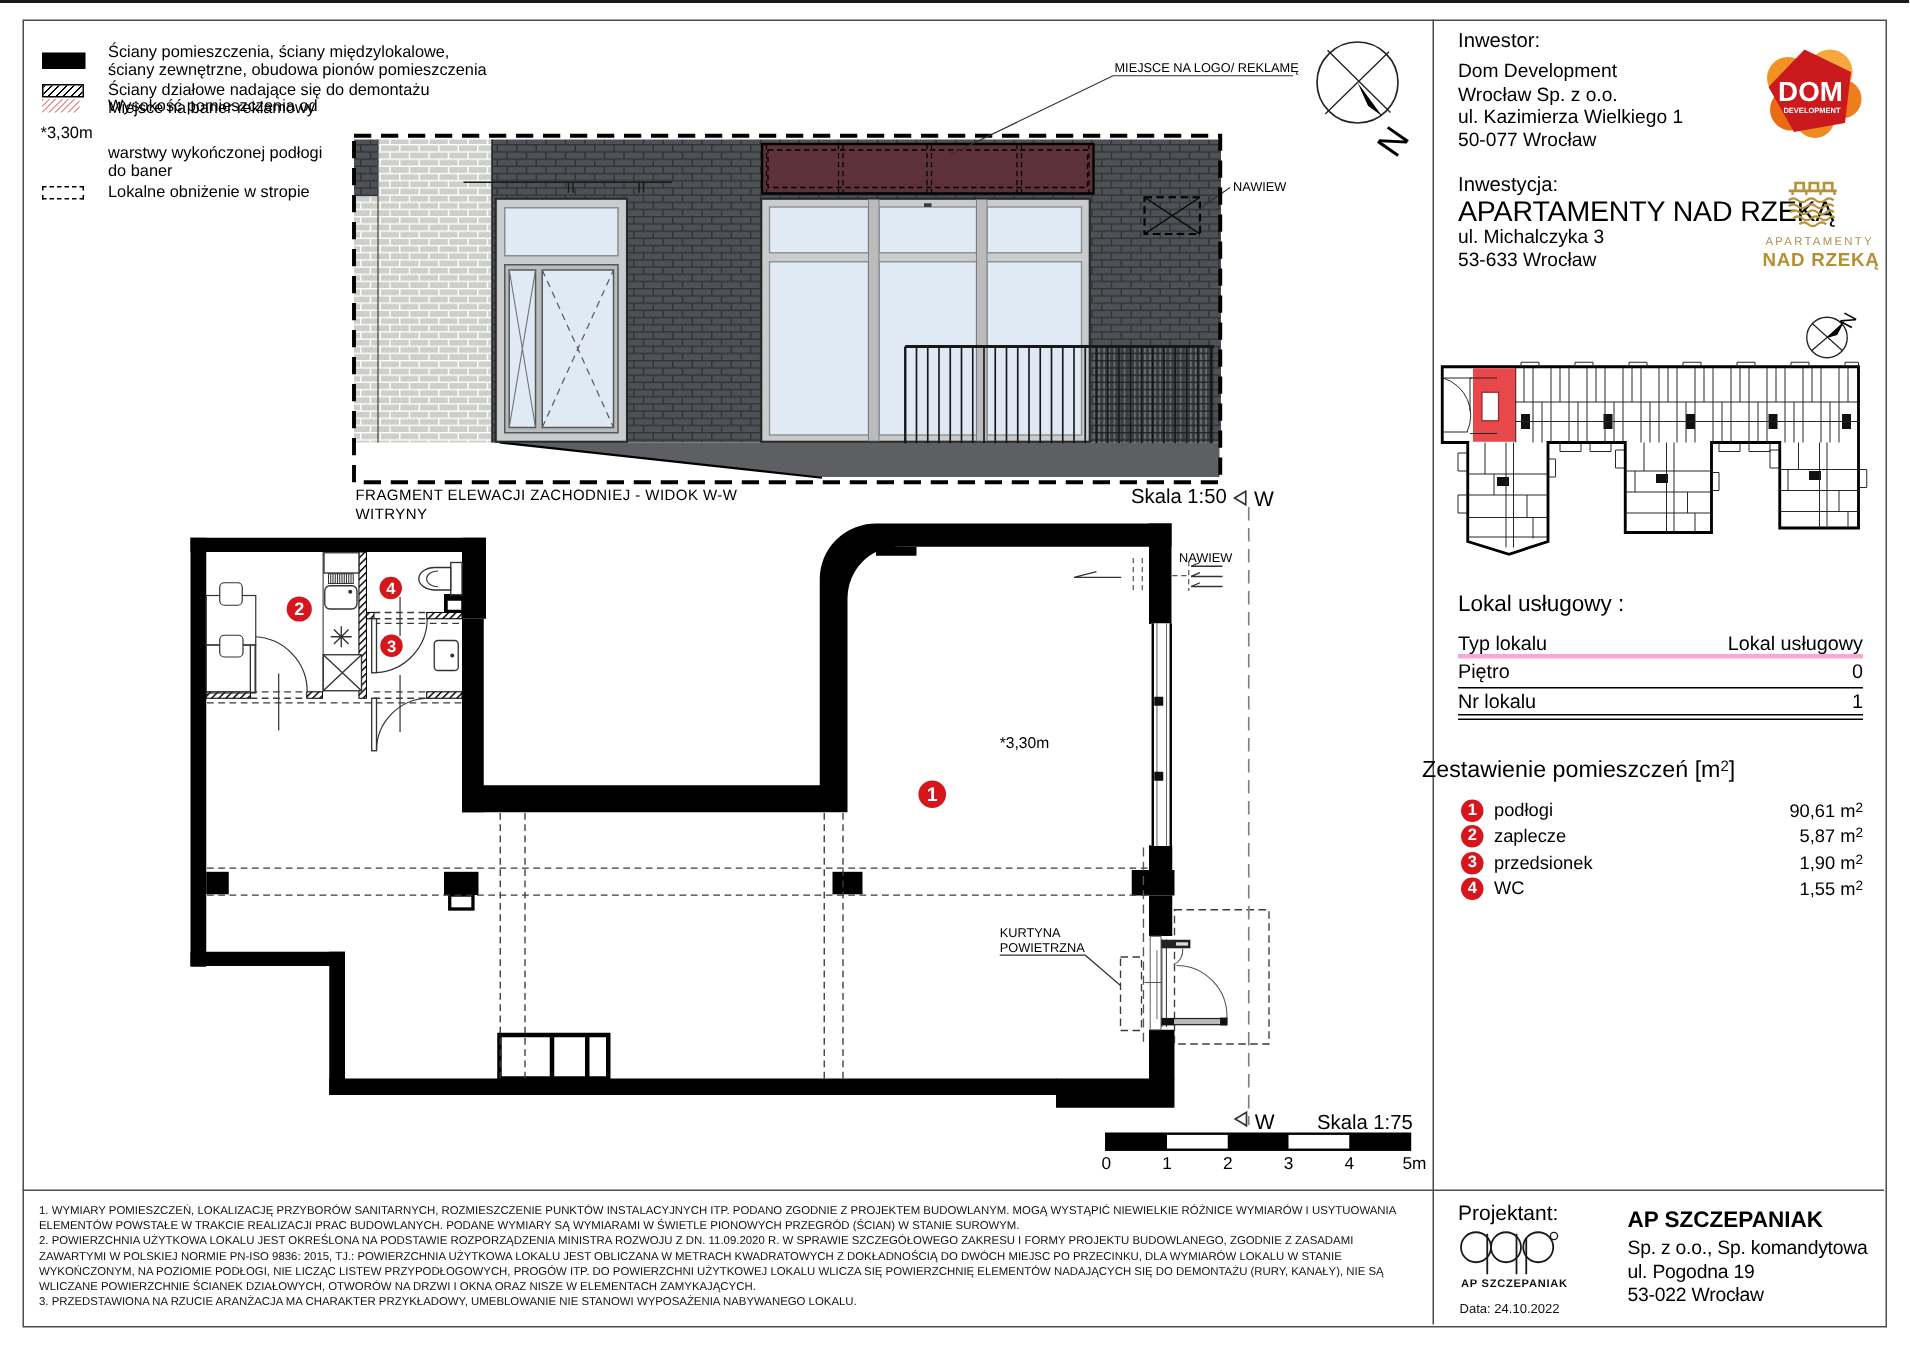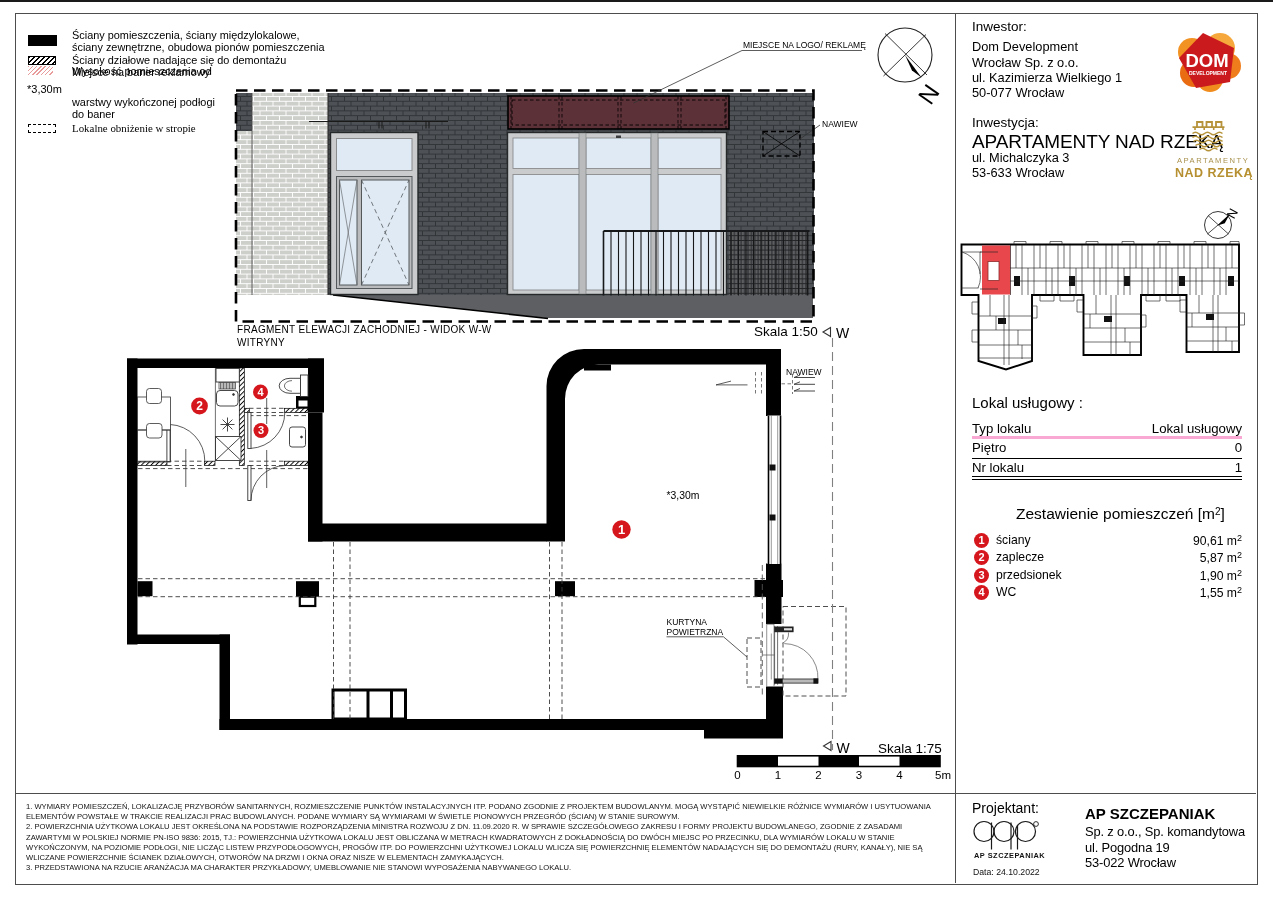--- a/index.html
+++ b/index.html
@@ -32,21 +32,21 @@
 
     <div class="abs" style="left:28px;top:124px;width:26px;height:7px;border:1.6px dashed #000;"></div>
 
     <div class="abs" style="left:72px;top:29px;">Ściany pomieszczenia, ściany międzylokalowe,</div>
     <div class="abs" style="left:72px;top:41px;">ściany zewnętrzne, obudowa pionów pomieszczenia</div>
     <div class="abs" style="left:72px;top:54px;">Ściany działowe nadające się do demontażu</div>
     <div class="abs" style="left:72px;top:66px;">Miejsce na baner reklamowy</div>
     <div class="abs" style="left:72px;top:65px;">Wysokość pomieszczenia od</div>
     <div class="abs" style="left:72px;top:96px;">warstwy wykończonej podłogi</div>
     <div class="abs" style="left:72px;top:108px;">do baner</div>
-    <div class="abs" style="left:72px;top:122px;font-family:Liberation Serif, serif;">Lokalne obniżenie w stropie</div>
+    <div class="abs" style="left:72px;top:122px;">Lokalne obniżenie w stropie</div>
   </div>
 
   <div id="elev" class="abs" style="left:225px;top:30px;">
   <svg width="648" height="325" viewBox="225 30 648 325">
     <defs>
       <pattern id="db" width="26" height="9.6" patternUnits="userSpaceOnUse">
         <rect width="26" height="9.6" fill="#4e5155"></rect>
         <path d="M0 0.5H26 M0 5.3H26" stroke="#323538" stroke-width="1"></path>
         <path d="M6.5 0.5V5.3 M19.5 0.5V5.3 M13 5.3V9.6 M26 5.3V9.6 M0 5.3V9.6" stroke="#323538" stroke-width="1"></path>
       </pattern>
@@ -487,25 +487,25 @@
 
   <div class="abs" style="left:972px;top:394px;font-size:15px;">Lokal usługowy :</div>
   <div class="abs" style="left:972px;top:421px;width:270px;font-size:13.2px;">
     <div style="position:relative;height:15px;">Typ lokalu<span style="position:absolute;right:0;">Lokal usługowy</span></div>
     <div style="border-top:3px solid #f9a8d4;margin-top:0px;position:relative;height:18px;padding-top:1px;">Piętro<span style="position:absolute;right:0;">0</span></div>
     <div style="border-top:1px solid #000;position:relative;height:15.5px;padding-top:1px;">Nr lokalu<span style="position:absolute;right:0;">1</span></div>
     <div style="border-top:1px solid #000;height:2.5px;"></div>
     <div style="border-top:1px solid #000;"></div>
   </div>
 
-  <div class="abs" style="left:1016px;top:505px;font-size:15.5px;">Zestawienie pomieszczeń [m<span style="font-size:10px;vertical-align:4px;">2</span>]</div>
+  <div class="abs" style="left:948px;top:505px;font-size:15.5px;">Zestawienie pomieszczeń [m<span style="font-size:10px;vertical-align:4px;">2</span>]</div>
   <div class="abs" style="left:972px;top:532px;width:270px;font-size:12.2px;">
     <div style="position:relative;height:17.4px;">
         <span class="circ">1</span>
-        <span class="rlab">ściany</span>
+        <span class="rlab">podłogi</span>
         <span class="rval">90,61 m<span class="sup">2</span></span>
       </div>
     <div style="position:relative;height:17.4px;">
         <span class="circ">2</span>
         <span class="rlab">zaplecze</span>
         <span class="rval">5,87 m<span class="sup">2</span></span>
       </div>
     <div style="position:relative;height:17.4px;">
         <span class="circ">3</span>
         <span class="rlab">przedsionek</span>

